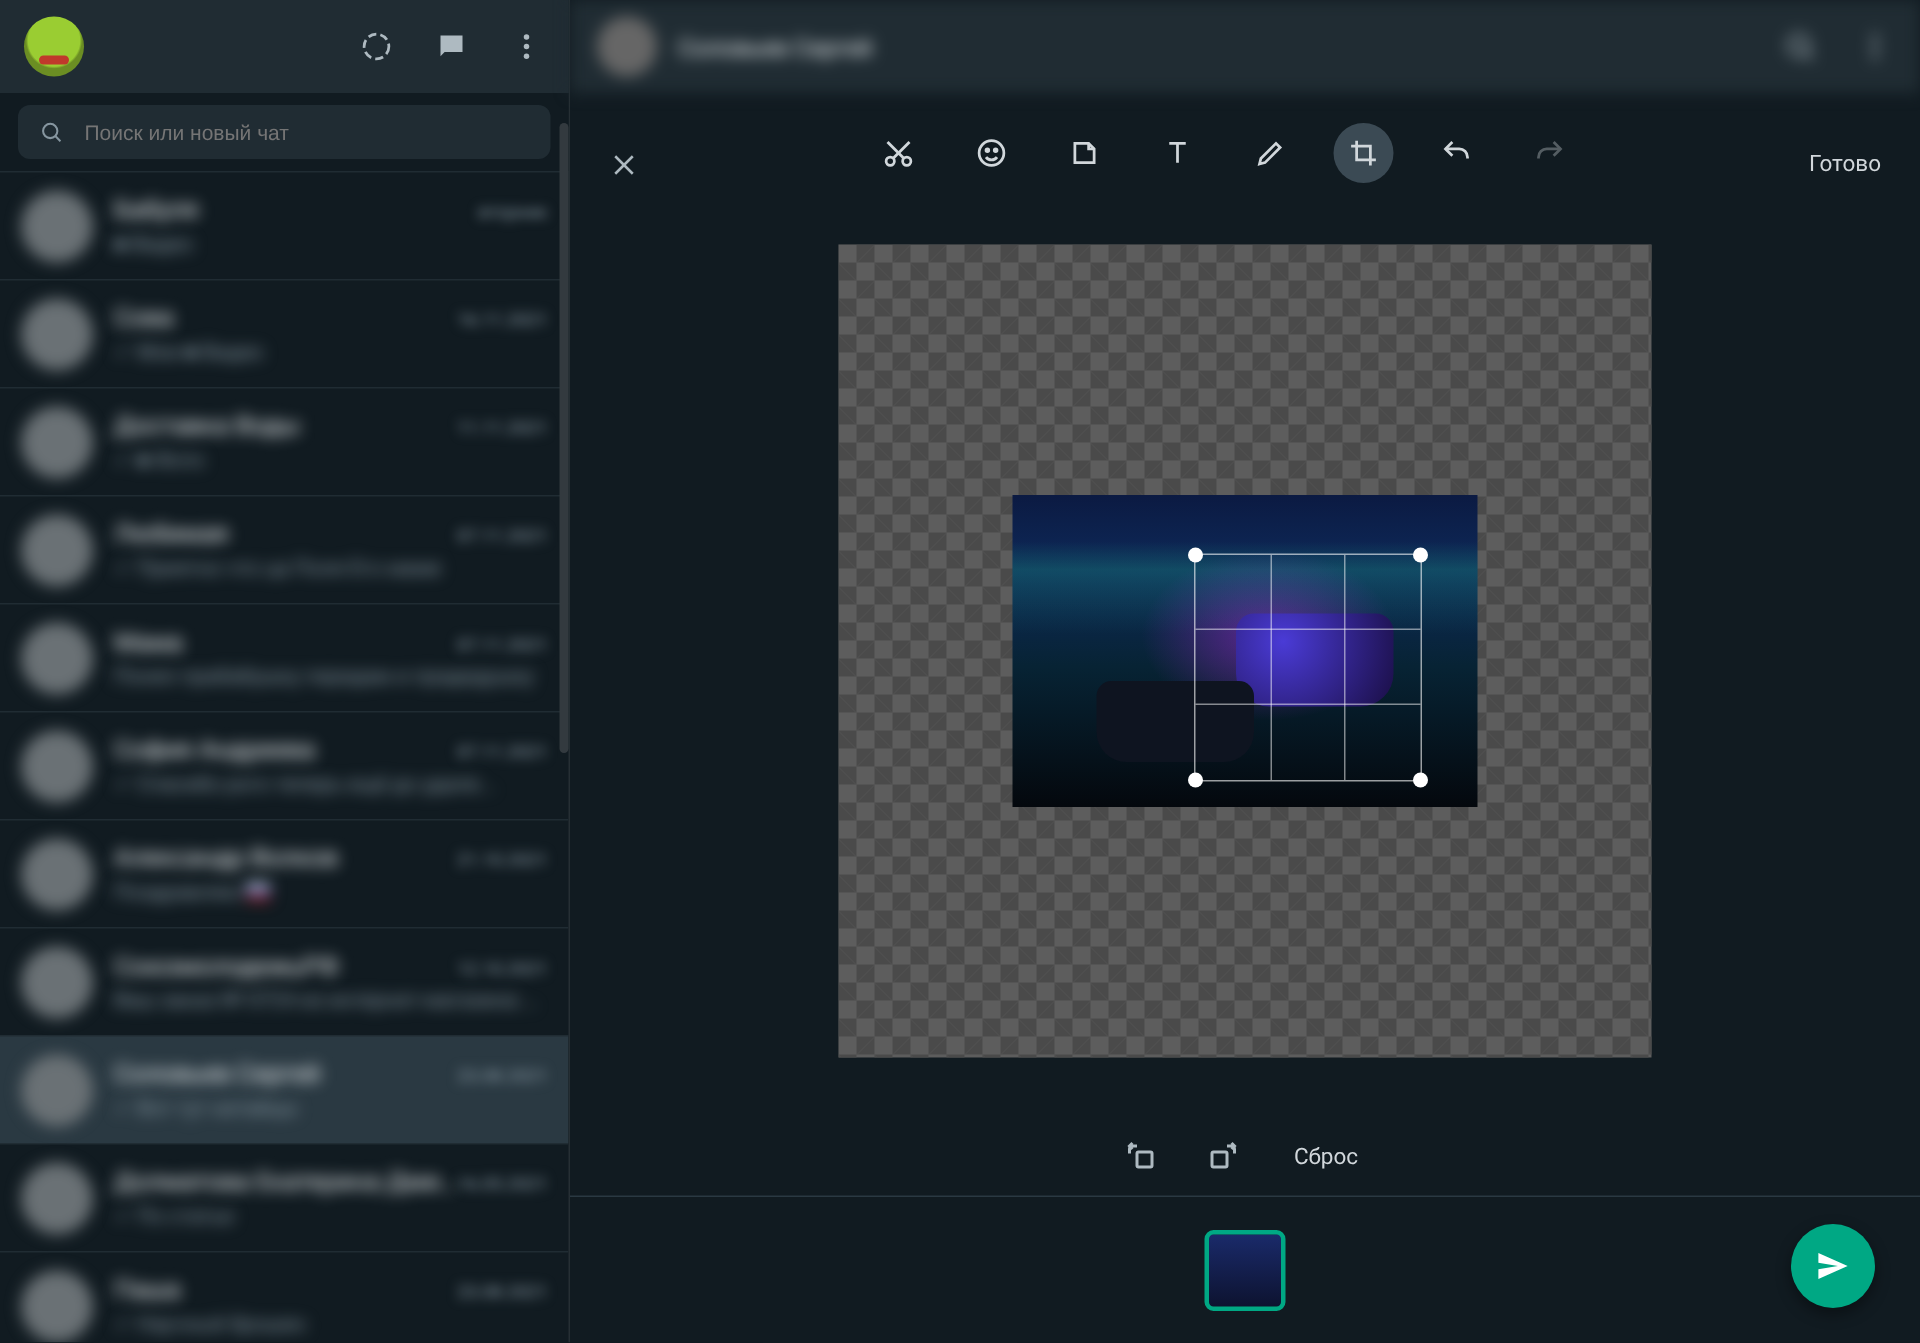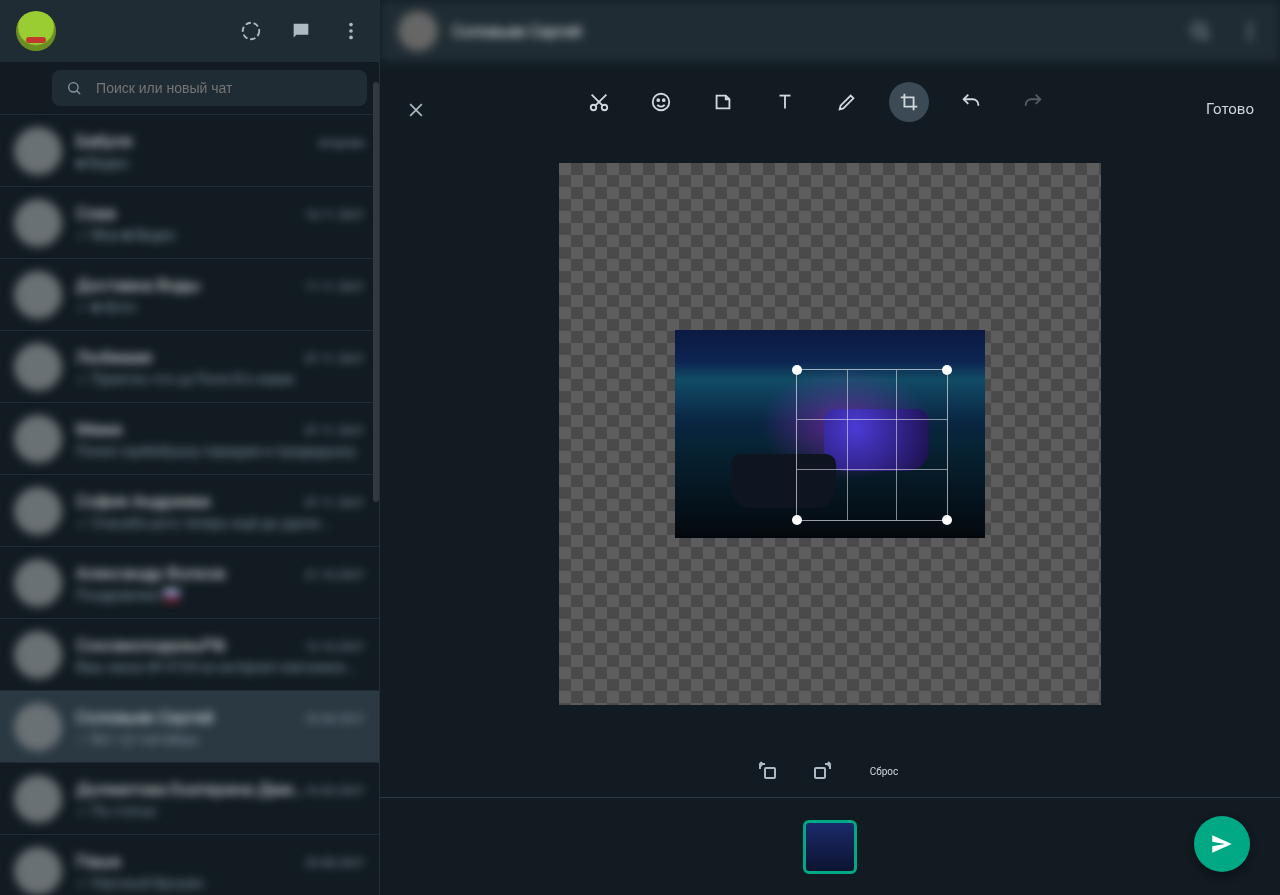--- a/index.html
+++ b/index.html
@@ -7,21 +7,21 @@
   .app { display:flex; width:100%; height:100%; }
 
   
   .sidebar { width:380px; height:100%; background:#111b21; display:flex; flex-direction:column; border-right:1px solid #262f34; filter: blur(0); position:relative;}
   .sidebar-header { height:62px; background:#202c33; display:flex; align-items:center; padding:0 16px; }
   .avatar { width:40px; height:40px; border-radius:50%; background:#333; position:relative; overflow:hidden;}
   .logo-frog { width:40px; height:40px; border-radius:50%; background: radial-gradient(circle at 50% 40%, #9acd32 55%, #6b8e23 60%); position:relative; filter:none;}
   .logo-frog:after{content:"";position:absolute;left:10px;top:26px;width:20px;height:6px;background:#c0392b;border-radius:3px;}
   .sidebar-header-icons { margin-left:auto; display:flex; gap:26px; color:#aebac1; }
   .icon-btn { width:24px; height:24px; display:flex; align-items:center; justify-content:center; cursor:pointer; }
-  .search-wrap { padding:8px 12px; background:#111b21;margin-left:40px; }
+  .search-wrap { padding:8px 12px; background:#111b21; }
   .search-box { background:#202c33; border-radius:8px; height:36px; display:flex; align-items:center; padding:0 14px; color:#8696a0;}
   .search-box input { background:transparent; border:none; outline:none; color:#d1d7db; margin-left:14px; font-size:14px; width:100%; }
   .chat-list { flex:1; overflow:hidden; }
   .chat-item { height:72px; display:flex; align-items:center; padding:0 14px; border-top:1px solid #202c33; cursor:pointer;}
   .chat-item.selected { background:#2a3942; }
   .chat-avatar { width:48px; height:48px; border-radius:50%; background:#6a7175; flex:none; filter: blur(5px);}
   .chat-text { margin-left:14px; flex:1; display:flex; flex-direction:column; gap:4px; min-width:0;}
   .chat-row { display:flex; align-items:baseline; }
   .chat-name { font-size:17px; color:#e9edef; filter: blur(5px); white-space:nowrap; overflow:hidden; text-overflow:ellipsis;}
   .chat-time { margin-left:auto; font-size:12px; color:#8696a0; filter: blur(4px);}
@@ -67,21 +67,21 @@
   .crop-third.v1{left:33%;top:0;width:1px;height:100%;}
   .crop-third.v2{left:66%;top:0;width:1px;height:100%;}
   .crop-third.h1{top:33%;left:0;height:1px;width:100%;}
   .crop-third.h2{top:66%;left:0;height:1px;width:100%;}
   .crop-handle{position:absolute;width:10px;height:10px;background:#fff;border-radius:50%;}
   .crop-handle.tl{left:-5px;top:-5px;} .crop-handle.tr{right:-5px;top:-5px;}
   .crop-handle.bl{left:-5px;bottom:-5px;} .crop-handle.br{right:-5px;bottom:-5px;}
 
   
   .crop-controls { height:52px; display:flex; align-items:center; justify-content:center; gap:30px; color:#aebac1;}
-  .crop-controls .reset { font-size:10px; color:#d1d7db; cursor:pointer; padding:4px 6px;text-align:center;}
+  .crop-controls .reset { font-size:15px; color:#d1d7db; cursor:pointer; padding:4px 6px;text-align:center;}
   .thumb-strip{ height:98px; border-top:1px solid #2a3942; display:flex; align-items:center; justify-content:center; position:relative;}
   .thumb { width:54px; height:54px; border:3px solid #00a884; border-radius:6px; background:
     linear-gradient(180deg,#1a2a6a 0%,#0d1330 100%); cursor:pointer;}
   .send-fab { position:absolute; right:30px; bottom:23px; width:56px; height:56px; border-radius:50%; background:#00a884; display:flex; align-items:center; justify-content:center; cursor:pointer; box-shadow:0 4px 10px rgba(0,0,0,.4);}
   .send-fab svg{fill:#fff;}
 
   .scrollbar-fake{position:absolute;right:0;top:82px;width:6px;height:420px;background:#333a3f;border-radius:3px;}
 </style>
 </head>
 <body>

